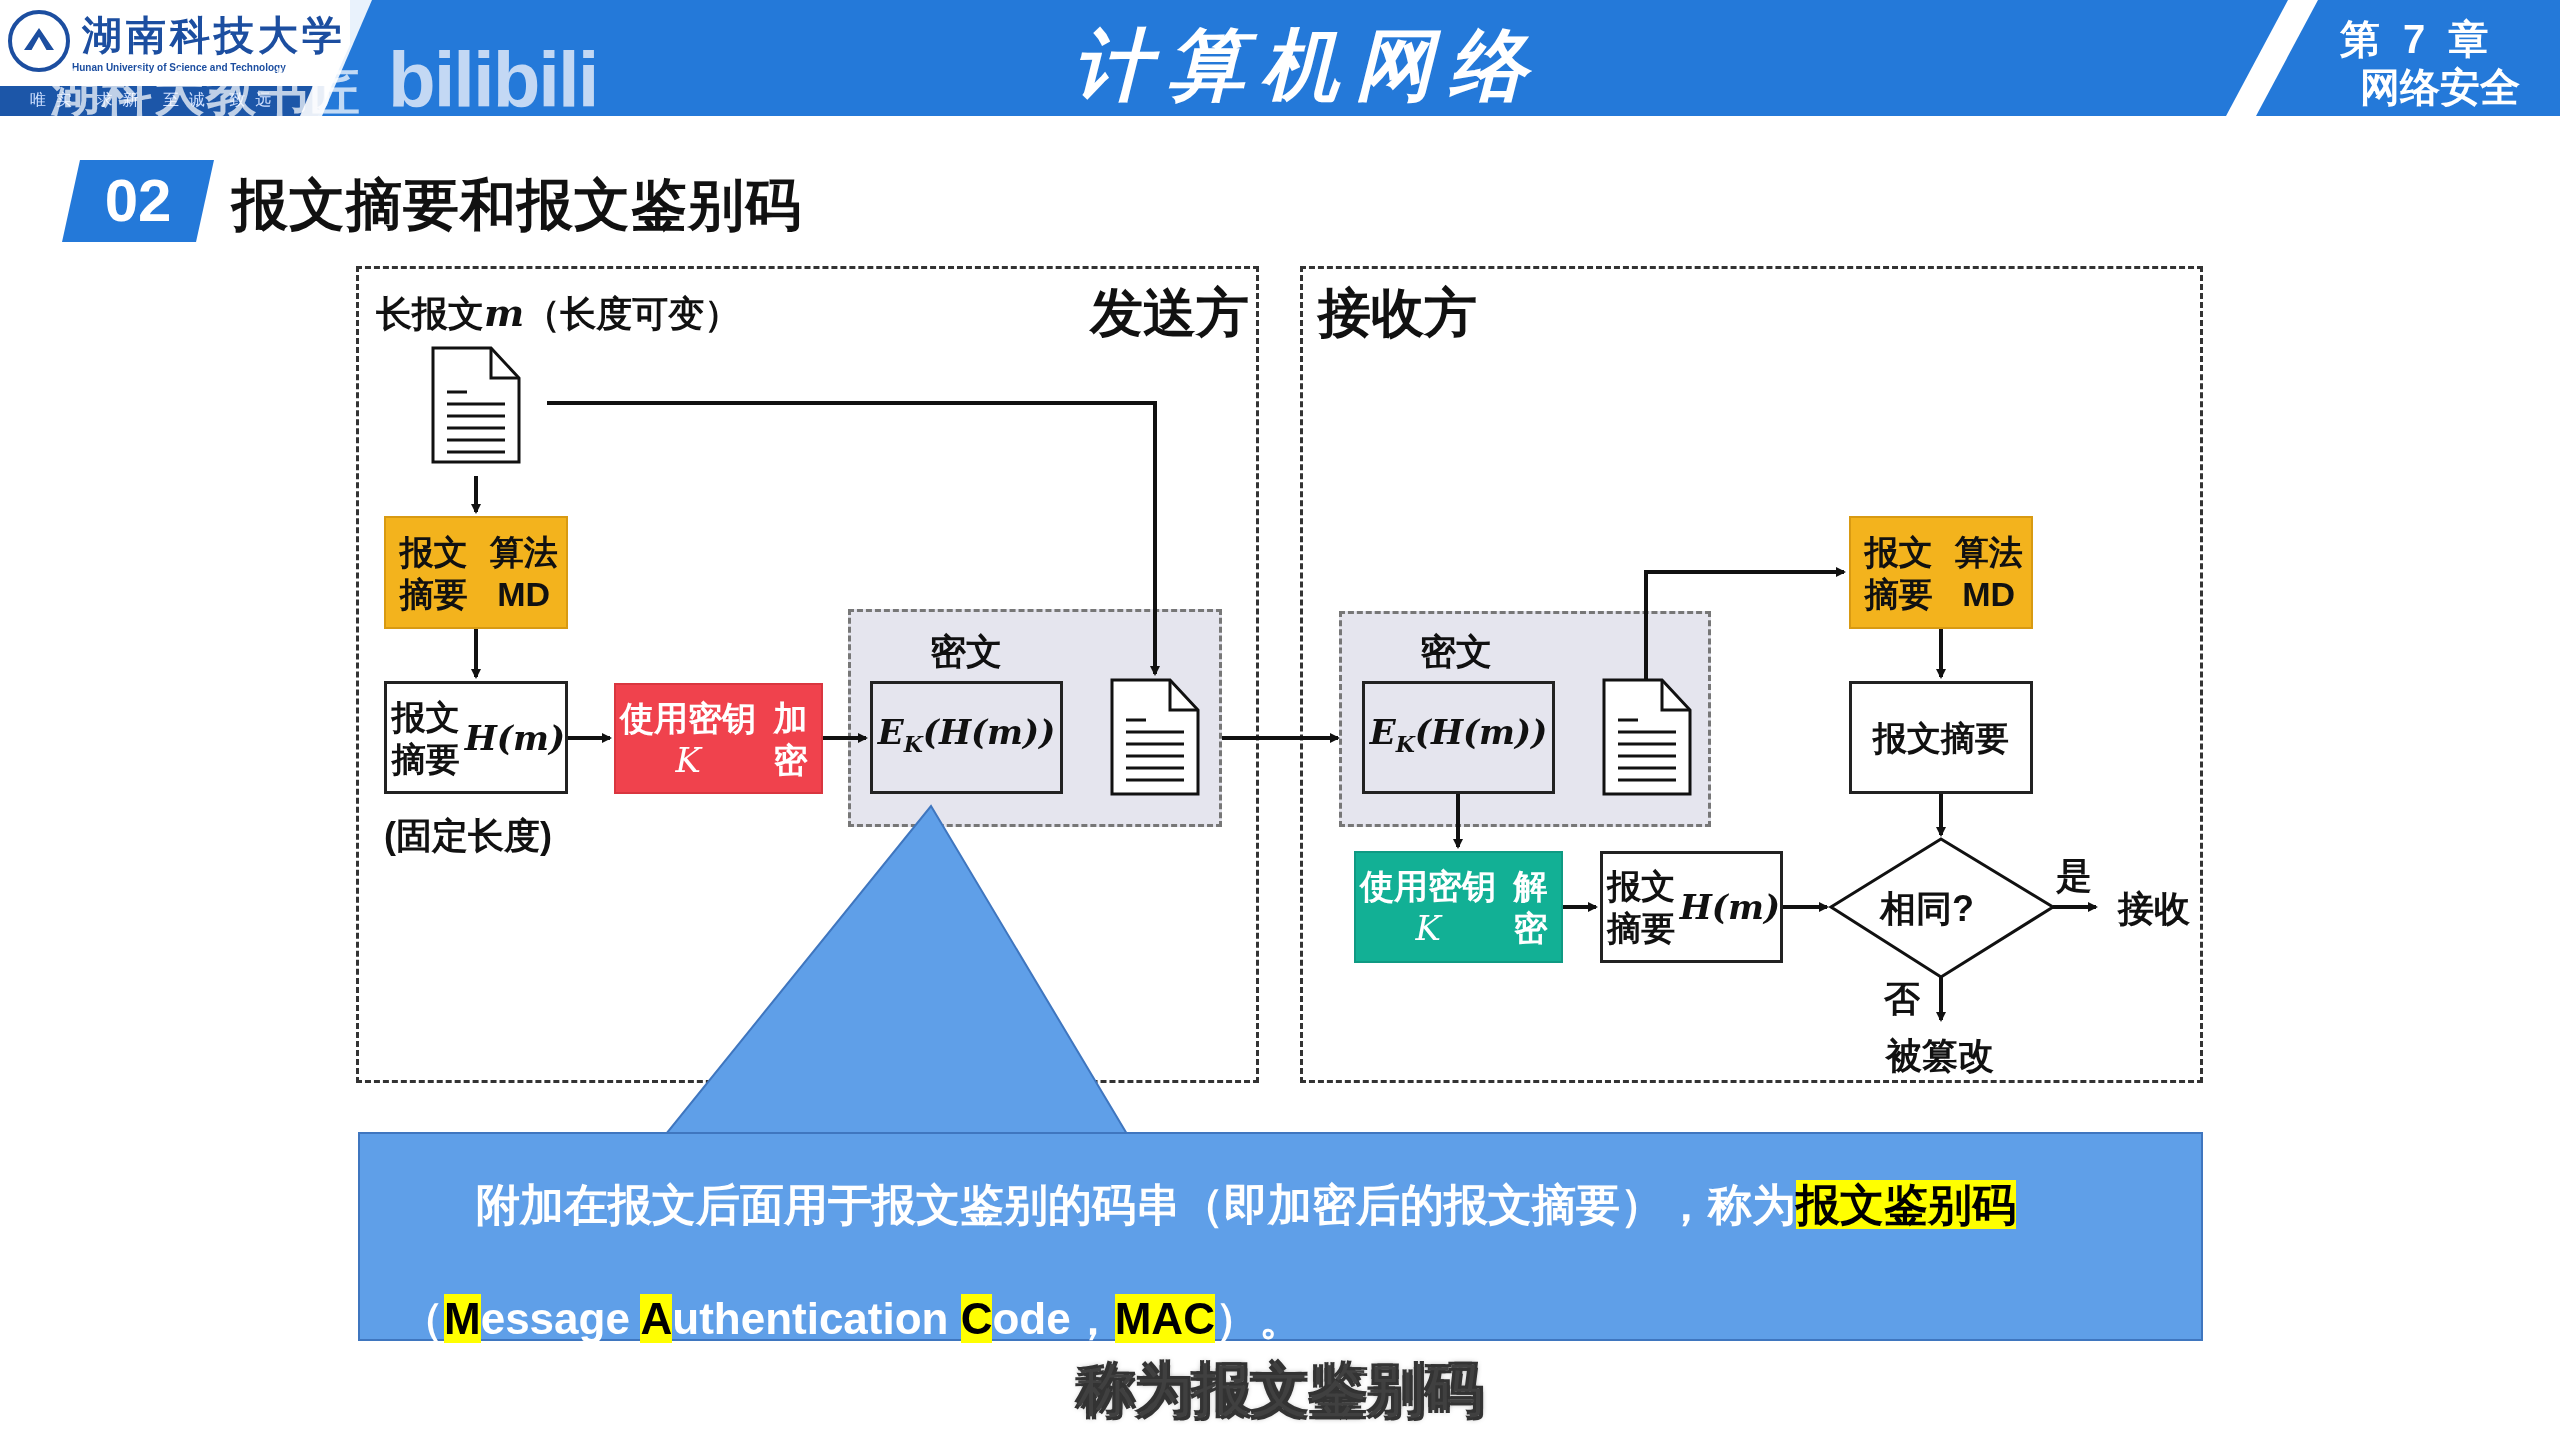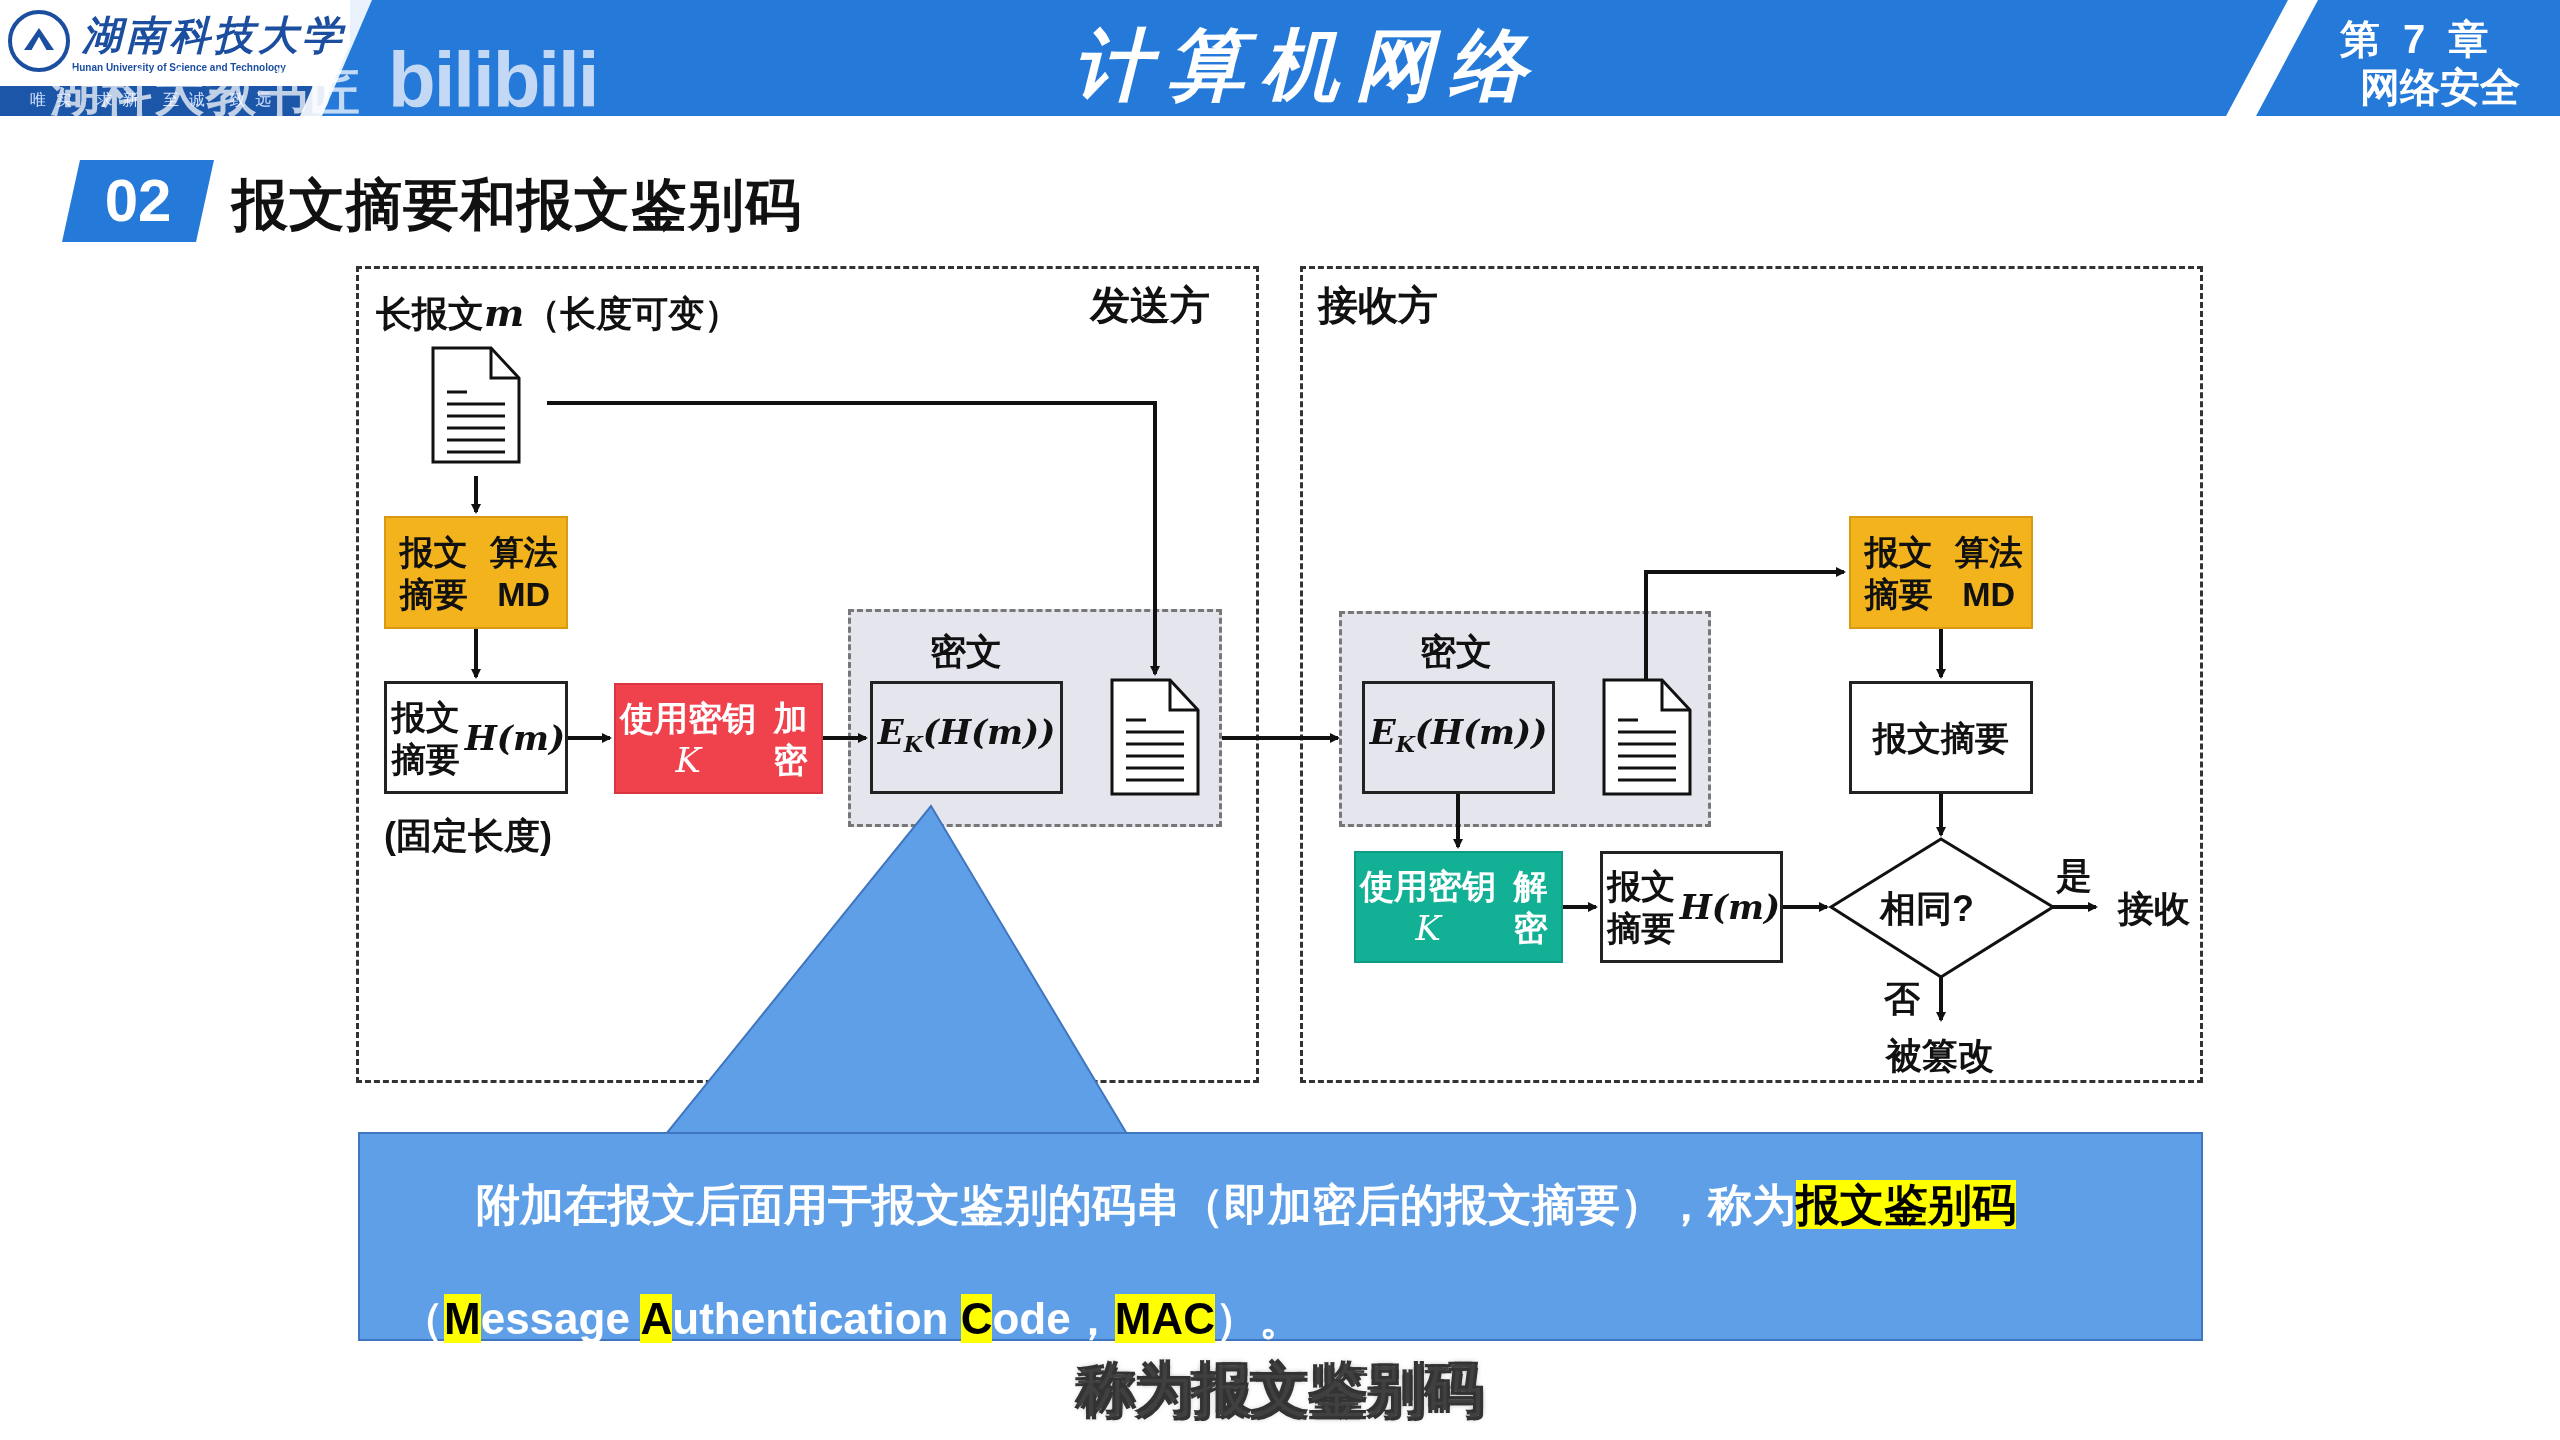--- a/index.html
+++ b/index.html
@@ -8,35 +8,35 @@
   .abs{position:absolute;}
   
   #header{left:0;top:0;width:2560px;height:116px;background:#2479d9;}
   #logo-area{left:0;top:0;width:350px;height:116px;background:#ffffff;
      clip-path:polygon(0 0,370px 0,318px 116px,0 116px);}
   #logo-strip{left:0;top:86px;width:325px;height:30px;background:#1c56a8;
      clip-path:polygon(0 0,340px 0,318px 30px,0 30px);}
   #diag-white{left:0;top:0;width:2560px;height:116px;pointer-events:none;}
   #uni-seal{left:8px;top:10px;width:62px;height:62px;border-radius:50%;border:4px solid #1c4ea0;box-sizing:border-box;background:#fff;}
   #uni-seal::after{content:"";position:absolute;left:12px;top:14px;width:30px;height:22px;background:#1c4ea0;clip-path:polygon(0 100%,50% 0,100% 100%,75% 100%,50% 40%,25% 100%);}
-  #uni-name-cn{left:82px;top:8px;font-family:"DejaVu Serif",serif;font-style:italic;font-weight:bold;font-size:40px;color:#1c4ea0;letter-spacing:4px;}
+  #uni-name-cn{left:82px;top:8px;font-family:"DejaVu Serif",serif;font-weight:bold;font-size:40px;color:#1c4ea0;letter-spacing:4px;}
   #uni-name-en{left:72px;top:62px;font-size:10px;color:#1c4ea0;font-weight:bold;}
   #uni-motto{left:30px;top:90px;font-size:16px;color:#cfe0ff;letter-spacing:10px;}
   #watermark{left:50px;top:60px;font-size:50px;font-weight:bold;color:rgba(255,255,255,0.72);letter-spacing:2px;}
   #bili{left:388px;top:40px;font-size:78px;font-weight:bold;color:rgba(235,240,250,0.8);letter-spacing:-2px;line-height:80px;}
   #course-title{left:0;width:2560px;top:14px;text-align:center;font-size:78px;font-weight:bold;color:#ffffff;letter-spacing:16px;padding-left:56px;box-sizing:border-box;font-style:italic;}
   #chapter-num{left:2340px;top:12px;width:200px;text-align:left;font-size:40px;font-weight:bold;color:#fff;letter-spacing:6px;}
   #chapter-name{left:2340px;top:60px;width:200px;text-align:center;font-size:40px;font-weight:bold;color:#fff;}
   
   #section-badge{left:62px;top:160px;width:152px;height:82px;background:#2479d9;clip-path:polygon(18px 0,152px 0,134px 82px,0 82px);}
   #section-num{left:62px;top:160px;width:152px;height:82px;line-height:82px;text-align:center;font-size:60px;font-weight:bold;color:#fff;}
   #section-title{left:232px;top:168px;font-size:56px;font-weight:bold;color:#111;letter-spacing:1px;}
   
   .party{border:3px dashed #333;box-sizing:border-box;background:transparent;}
-  .party-label{font-size:40px;font-weight:bold;color:#111;}
+  .party-label{font-size:53px;font-weight:bold;color:#111;}
   .cgroup{background:#e5e5ee;border:3px dashed #777;box-sizing:border-box;}
   .box{box-sizing:border-box;border:3px solid #222;display:flex;align-items:center;justify-content:center;text-align:center;font-weight:bold;font-size:34px;color:#111;line-height:42px;}
   .box.orange{background:#f3b31d;border:2px solid #d89a12;}
   .box.red{background:#f0424d;border:2px solid #d9363f;color:#fff;}
   .box.green{background:#12b095;border:2px solid #0f9a83;color:#fff;}
   .box.white{background:#fff;}
   .box.grey{background:#e5e5ee;}
   .math{font-family:"DejaVu Serif","Liberation Serif",serif;font-style:italic;font-weight:bold;font-size:34px;}
   .lbl{font-size:36px;font-weight:bold;color:#111;white-space:nowrap;}
   svg#wires{position:absolute;left:0;top:0;}

